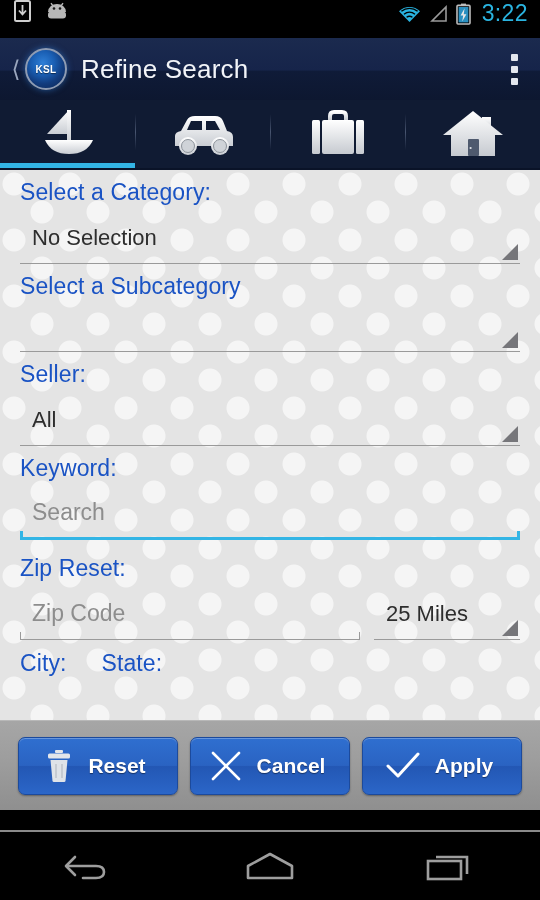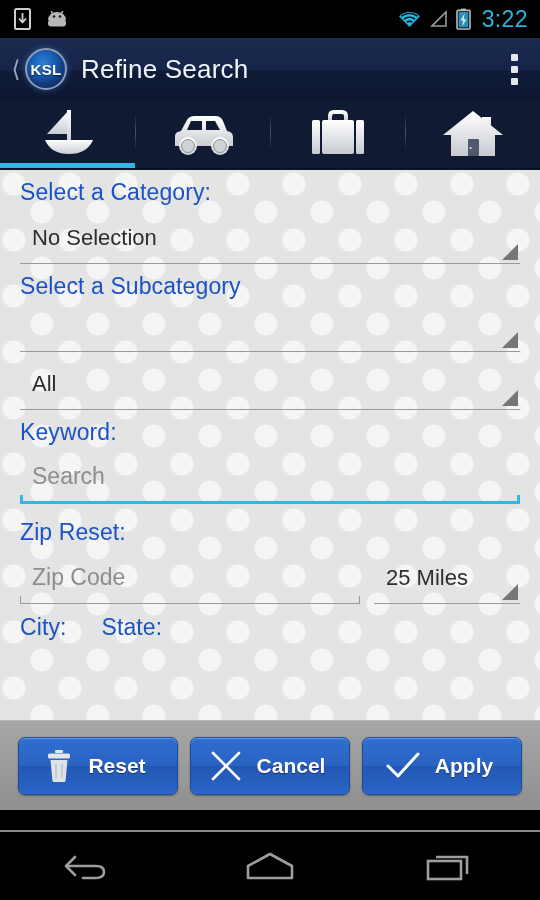--- a/index.html
+++ b/index.html
@@ -13,21 +13,21 @@
     position: relative;
     width: 540px; height: 900px;
     background: #000;
   }
 
   
   .statusbar {
     position: absolute; top: 0; left: 0;
     width: 540px; height: 38px;
     background: #000;
-    display: flex; align-items: center;
+    display: flex; align-items: flex-start;
     padding: 0 10px 0 14px;
   }
   .sb-left { display: flex; align-items: center; gap: 14px; }
   .sb-right { margin-left: auto; display: flex; align-items: center; gap: 7px; }
   .sb-clock {
     color: #2ab4e0; font-size: 23px; letter-spacing: .4px;
     padding-left: 4px; padding-right: 2px;
   }
 
   
@@ -45,21 +45,21 @@
   .ksl-logo {
     width: 42px; height: 42px; border-radius: 50%;
     margin-left: 1px;
     background:
       radial-gradient(circle at 42% 34%, #2f7fd6 0%, #1a5fb4 34%, #123c7e 62%, #0b2350 100%);
     border: 2px solid #8e9cb4;
     display: flex; align-items: center; justify-content: center;
     box-shadow: 0 0 6px rgba(50,130,220,.55);
   }
   .ksl-logo span {
-    color: #fff; font-size: 15px; font-weight: bold; letter-spacing: .3px;
+    color: #fff; font-size: 10px; font-weight: bold; letter-spacing: .3px;
     text-shadow: 0 1px 1px rgba(0,0,0,.5);
   }
   .ab-title {
     color: #f2f4f8; font-size: 26px; margin-left: 14px;
     letter-spacing: .2px;
   }
   .ab-overflow {
     margin-left: auto; margin-right: 18px;
     display: flex; flex-direction: column; gap: 5px;
     padding: 6px 4px;
@@ -322,20 +322,21 @@
     <div class="label">Select a Category:</div>
     <div class="spinner">
       <span class="val">No Selection</span>
     </div>
 
     <div class="label">Select a Subcategory</div>
     <div class="spinner empty">
       <span class="val"></span>
     </div>
 
+    <div class="label">Seller:</div>
     <div class="spinner">
       <span class="val">All</span>
     </div>
 
     <div class="label">Keyword:</div>
     <div class="field focused">
       <span class="ph">Search</span>
     </div>
 
     <div class="row labels-row">

